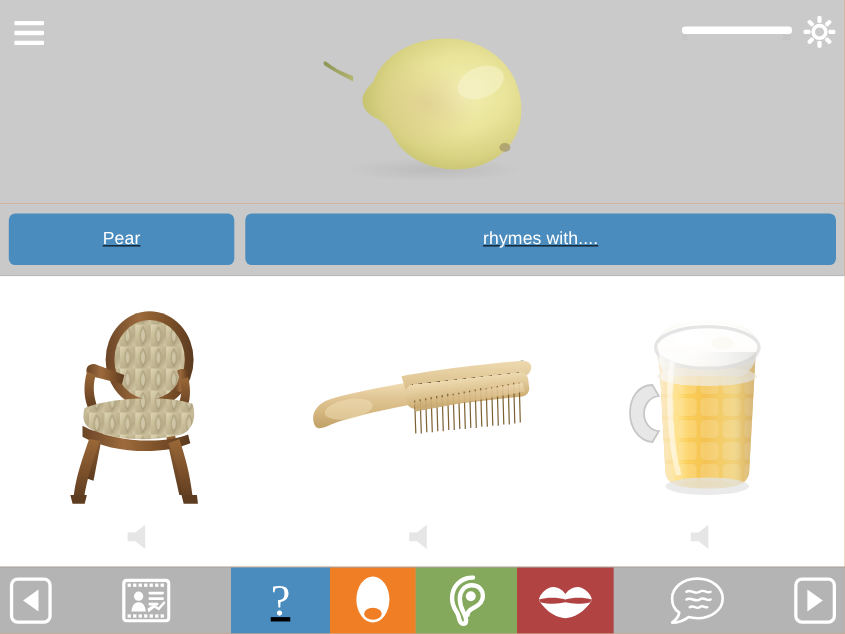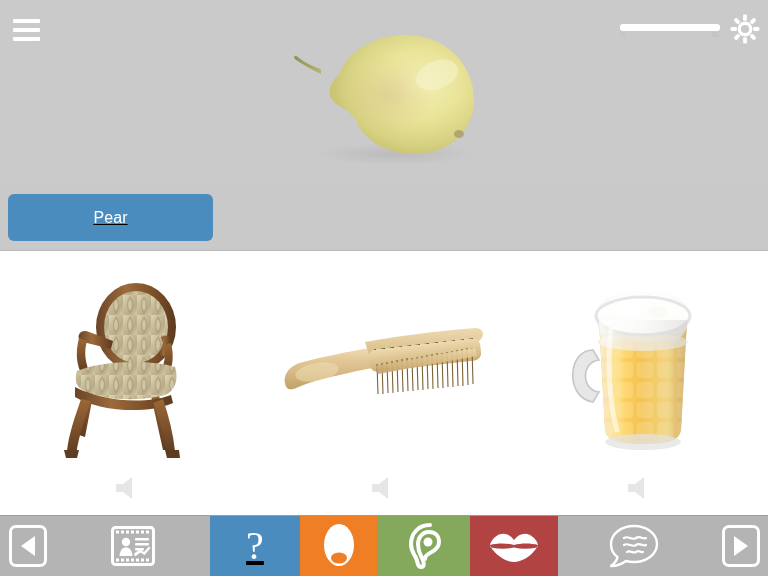--- a/index.html
+++ b/index.html
@@ -234,20 +234,21 @@
             <rect x="23.2" y="13.1" width="6.2" height="3.8" rx="1.2" transform="rotate(45 15 15)"></rect>
           </g>
         </g>
         <circle cx="15" cy="15" r="4.1" fill="#cacaca"></circle>
       </svg>
     </div>
   </div>
 
   <div class="promptbar">
     <div class="chip chip-target">Pear</div>
+    <div class="chip chip-prompt">rhymes with....</div>
   </div>
 
   <div class="choices">
 
     <div class="choice">
       <div class="choice-art">
         <svg width="150" height="185" viewBox="0 0 150 185">
           <defs>
             <linearGradient id="woodA" x1="0" y1="0" x2="1" y2="0">
               <stop offset="0%" stop-color="#6b4527"></stop>

